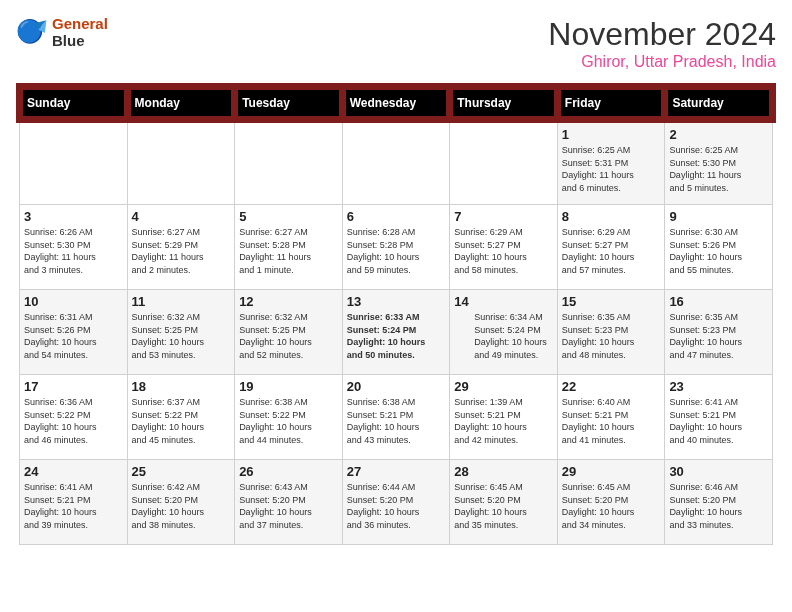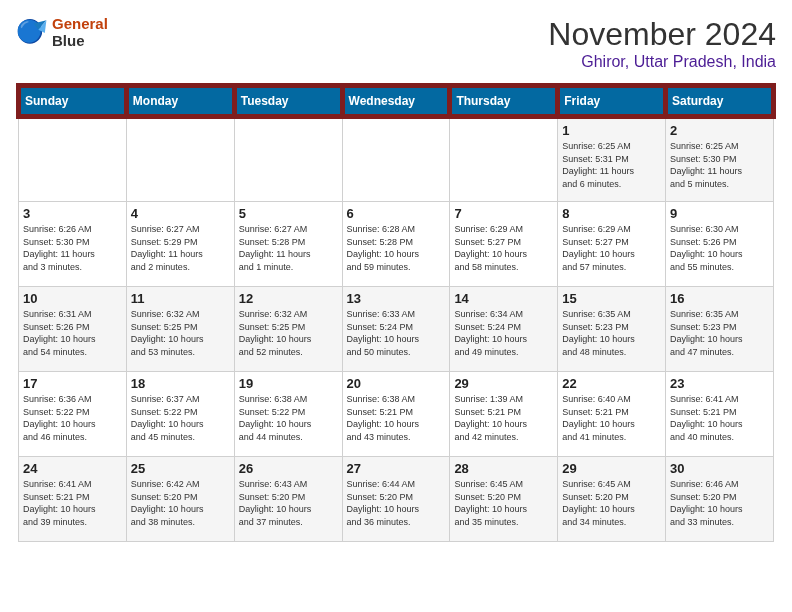--- a/index.html
+++ b/index.html
@@ -30,35 +30,35 @@
     }
     .title-block h1 {
       font-size: 32px;
       font-weight: 300;
       color: #333;
       margin-left: 20px;
     }
     .title-block h2 {
       font-size: 16px;
       font-weight: normal;
-      color: #4c1d95;
+      color: #ec4899;
     }
     table {
       width: 100%;
       border-collapse: collapse;
       table-layout: fixed;
     }
     thead tr th {
-      background-color: #0369a1;
+      background-color: #000000;
       color: #fff;
       font-size: 12px;
       font-weight: bold;
       padding: 6px 4px;
       text-align: left;
-      border: 5px solid #7f1d1d;
+      border: 7px solid #7f1d1d;
     }
     tbody tr td {
       border: 1px solid #d0d0d0;
       vertical-align: top;
       padding: 4px;
       font-size: 9.5px;
       color: #333;
       height: 85px;
       background: #fff;
     }
@@ -207,28 +207,28 @@
         </td>
         <td>
           <span class="day-number">12</span>
           <div class="day-info" style="white-space: pre-line;">Sunrise: 6:32 AM
 Sunset: 5:25 PM
 Daylight: 10 hours
 and 52 minutes.</div>
         </td>
         <td>
           <span class="day-number">13</span>
-          <div class="day-info" style="white-space: pre-line;">Sunrise: 6:33 AM
+          <div class="day-info" style="white-space: pre-line; font-weight: bold;">Sunrise: 6:33 AM
 Sunset: 5:24 PM
 Daylight: 10 hours
 and 50 minutes.</div>
         </td>
         <td>
           <span class="day-number">14</span>
-          <div class="day-info" style="white-space: pre-line;">Sunrise: 6:34 AM
+          <div class="day-info" style="white-space: pre-line; margin-left: 20px;">Sunrise: 6:34 AM
 Sunset: 5:24 PM
 Daylight: 10 hours
 and 49 minutes.</div>
         </td>
         <td>
           <span class="day-number">15</span>
           <div class="day-info" style="white-space: pre-line;">Sunrise: 6:35 AM
 Sunset: 5:23 PM
 Daylight: 10 hours
 and 48 minutes.</div>

